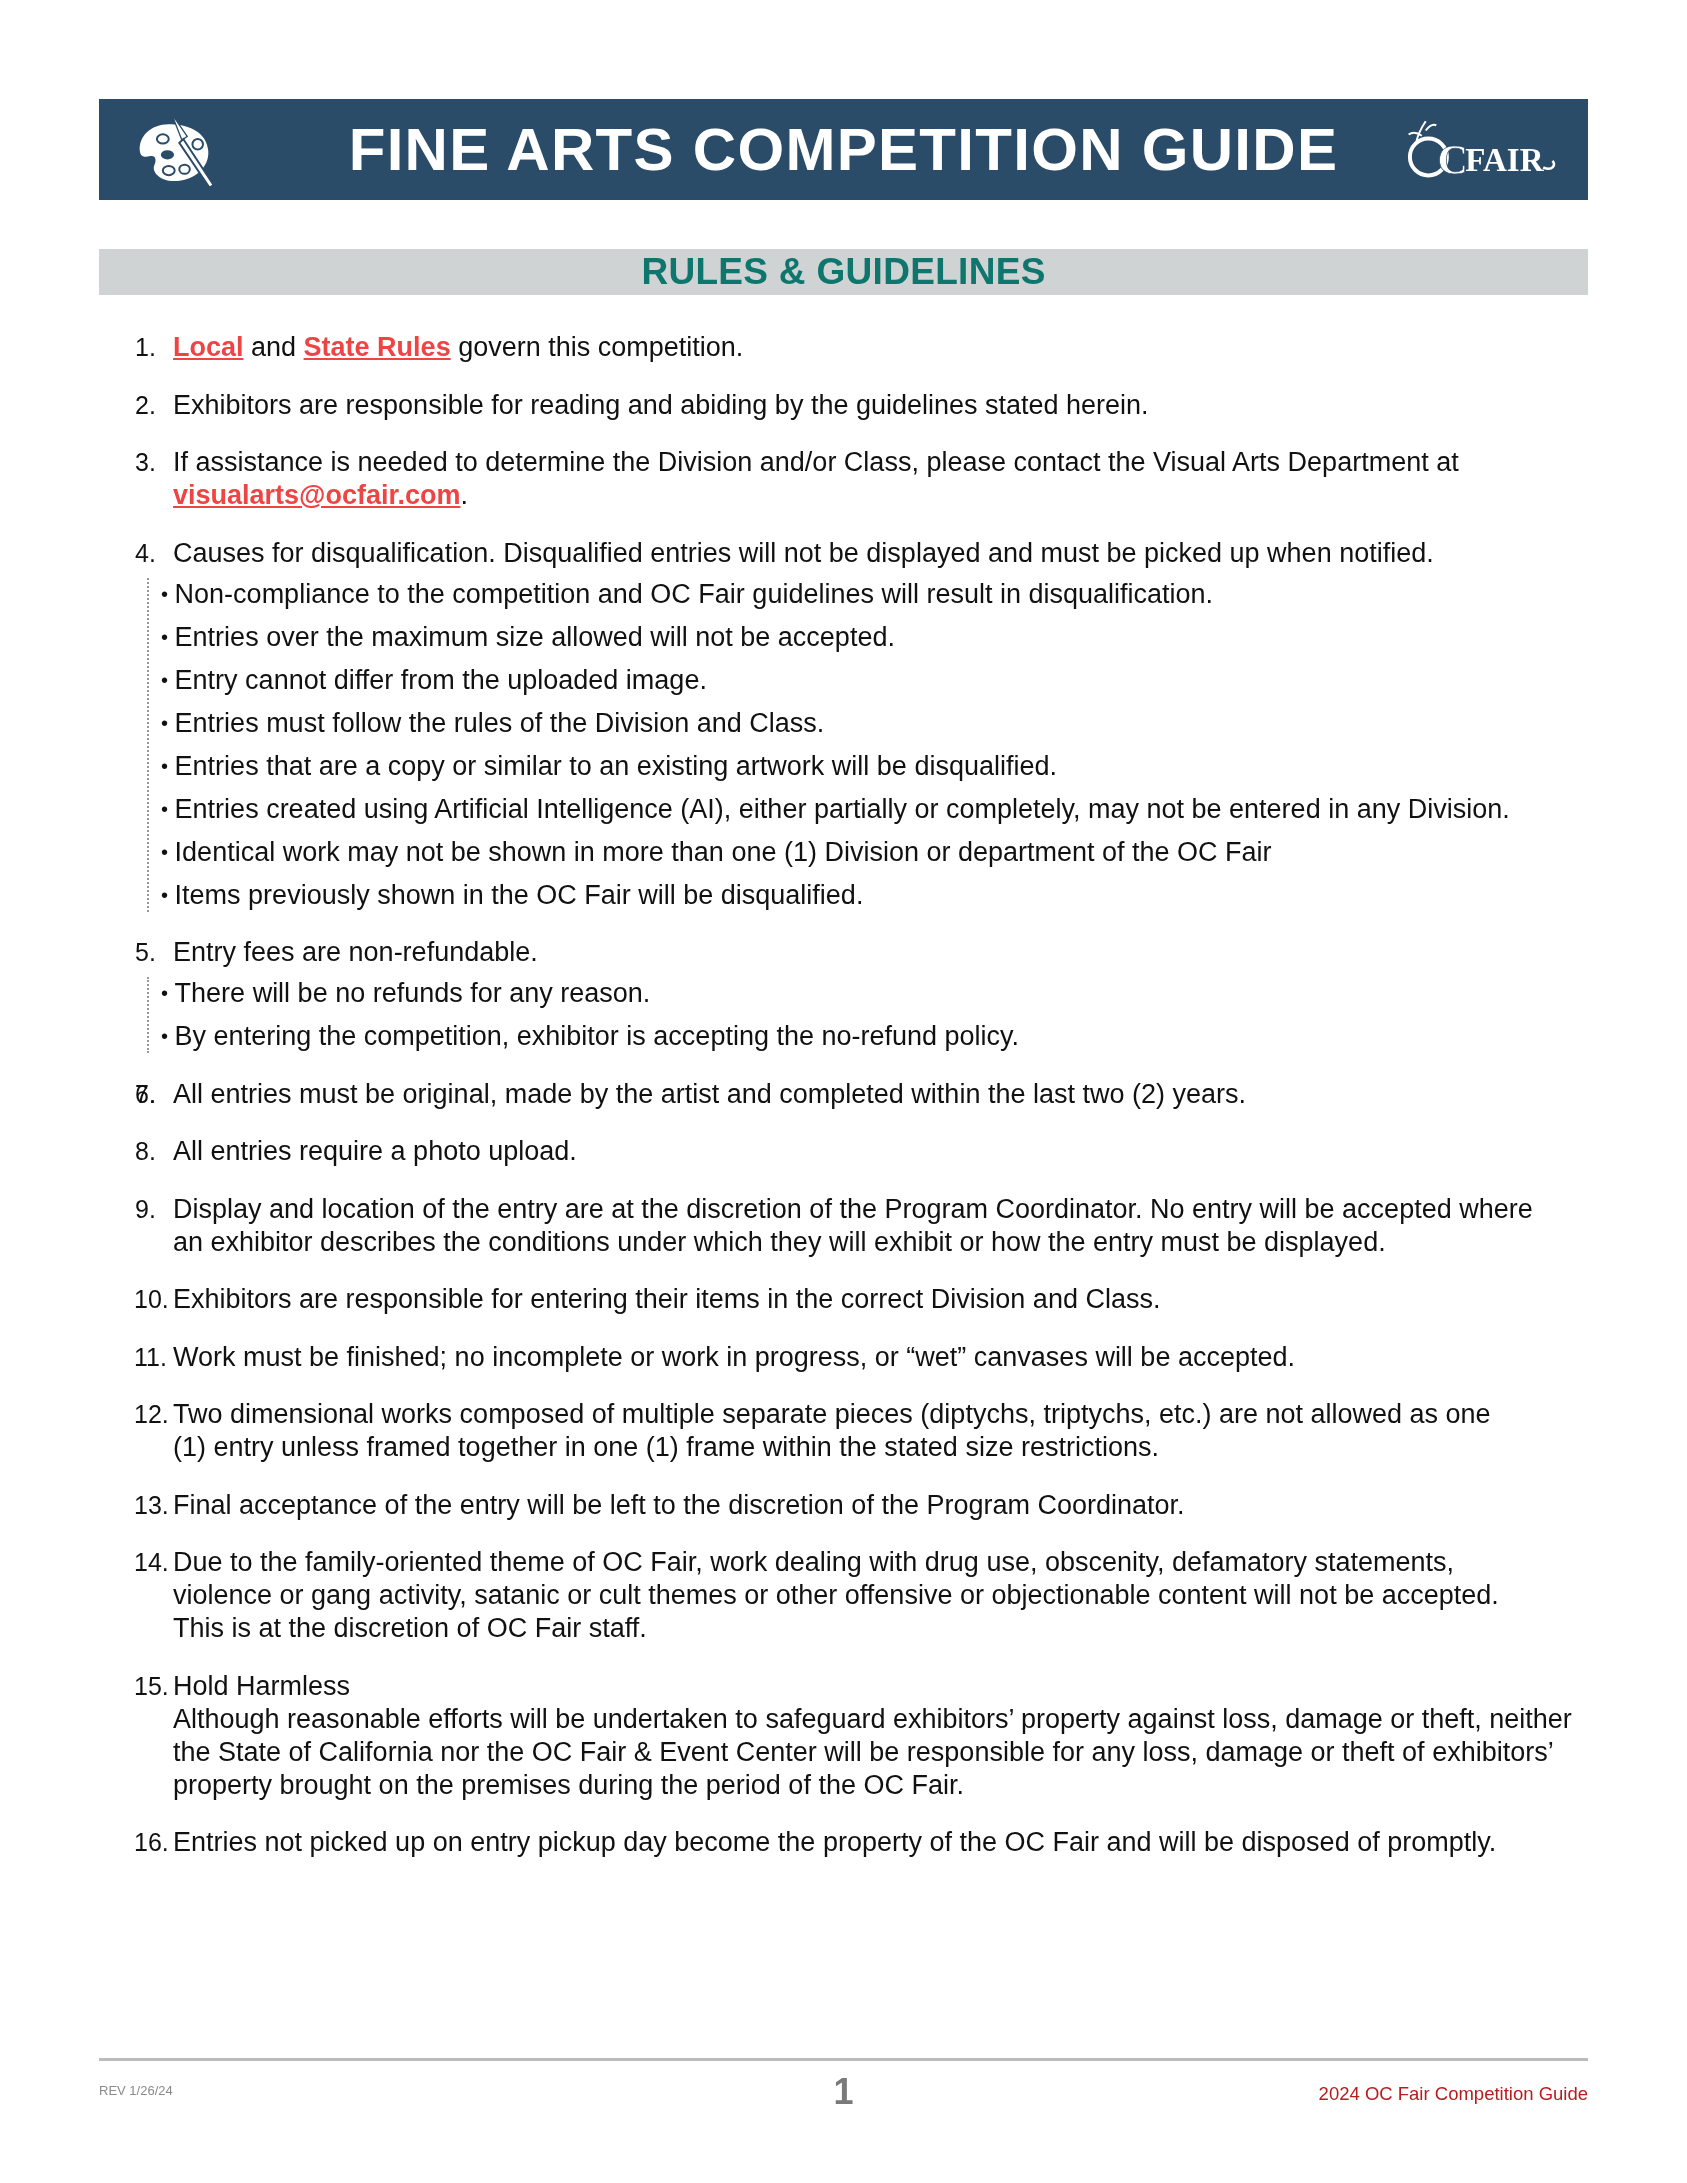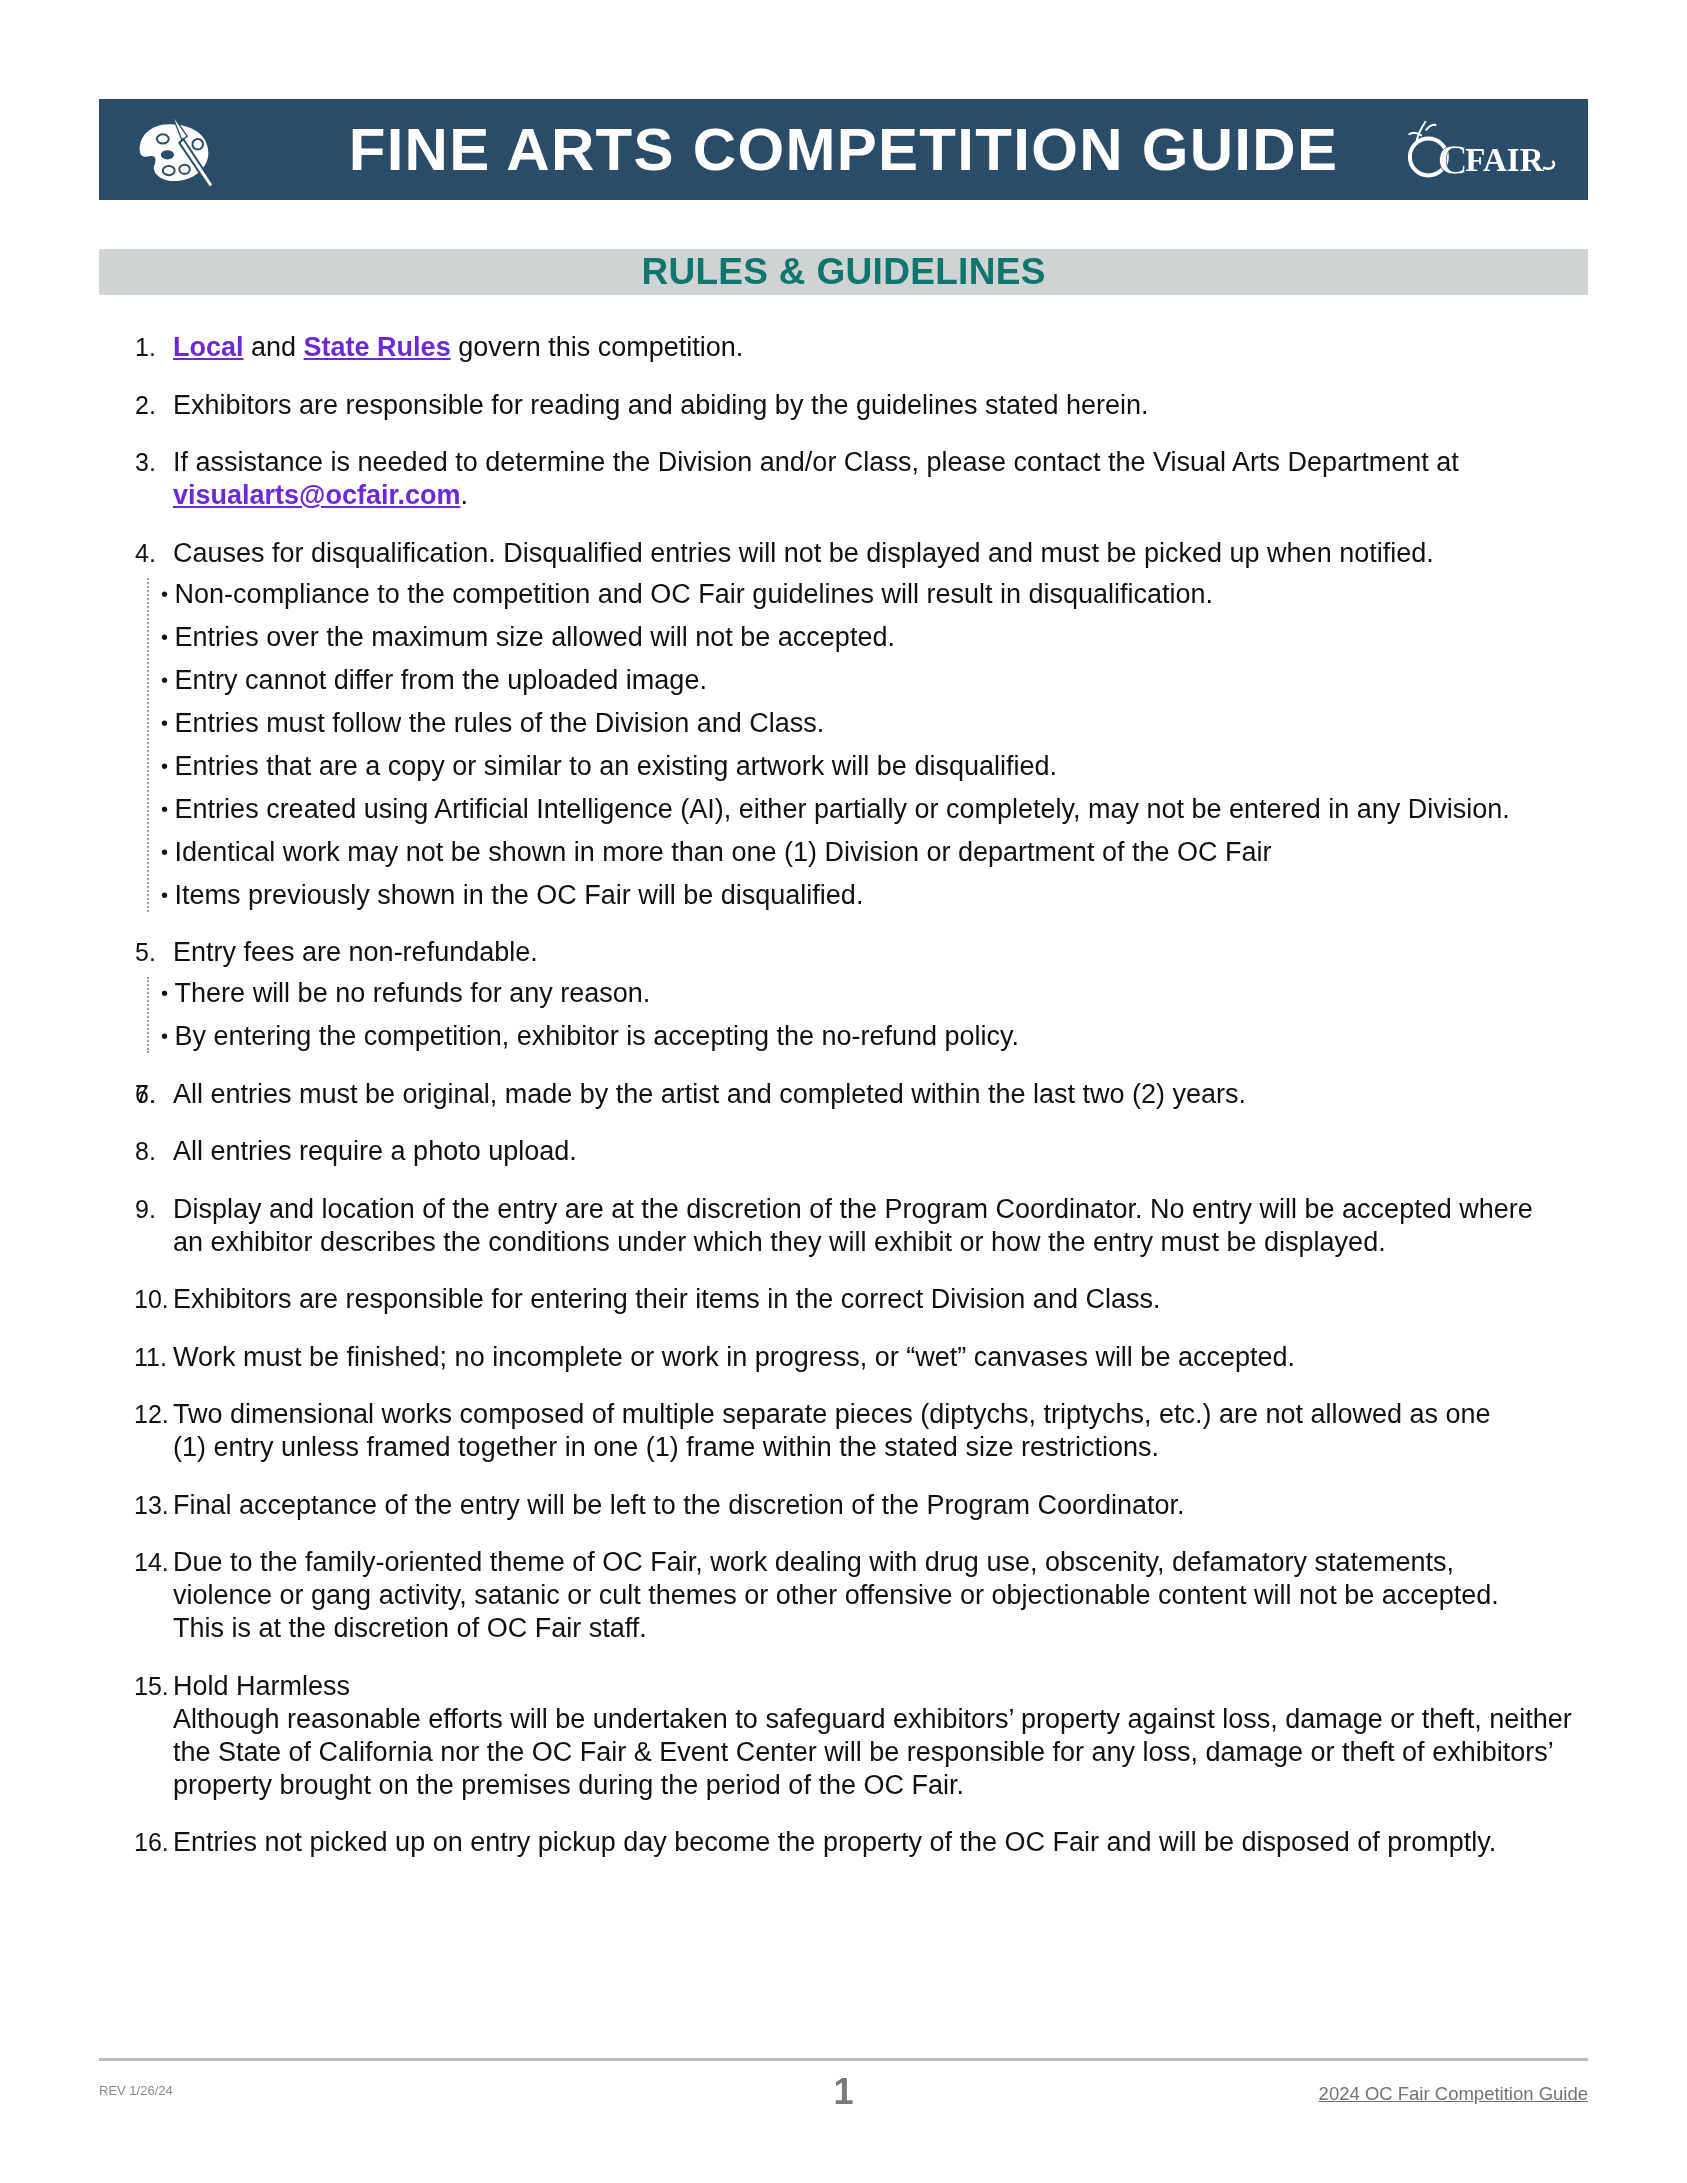--- a/index.html
+++ b/index.html
@@ -15,27 +15,27 @@
   .section-title { text-align:center; line-height:46px; font-size:37px; font-weight:bold; color:#0f766e; letter-spacing:0.3px; }
   .rules { position:absolute; left:99px; top:331px; width:1495px; font-size:27px; line-height:33px; }
   .rule { position:relative; padding-left:74px; margin-bottom:24.5px; }
   .rule .num { position:absolute; left:36px; top:0; font-size:25px; }
   .rule .num.wide { left:35px; }
   .sublist { position:relative; margin-left:48px; margin-top:8px; padding-left:10.6px;
              border-left:2px dotted #999; }
   .sub { position:relative; padding-left:15px; margin-bottom:10px; line-height:33px; }
   .sub .dot { position:absolute; left:1.3px; top:0; font-size:20px; }
   .sublist .sub:last-child { margin-bottom:0; }
-  a.link { color:#6d28d9; font-weight:bold; text-decoration:underline;text-align:right; }
+  a.link { color:#ef4444; font-weight:bold; text-decoration:underline;text-align:right; }
   b { font-weight:normal; }
   .footer-rule { position:absolute; left:99px; top:2058px; width:1489px; height:2.6px; background:#bcbcbc; }
   .footer-left { position:absolute; left:99px; top:2083px; font-size:13px; color:#8a8a8a; }
   .footer-center { position:absolute; left:0; width:1687px; top:2071px; text-align:center;
                    font-size:36px; font-weight:bold; color:#7a7a7a; }
-  .footer-right { position:absolute; right:99px; top:2083px; font-size:18.5px; color:#737373;text-decoration:underline; }
+  .footer-right { position:absolute; right:99px; top:2083px; font-size:18.5px; color:#b91c1c; }
 </style>
 </head>
 <body>
 
 <div class="header-band">
   <svg class="palette-icon" viewBox="0 0 130 120">
     <path d="M62 22 C30 18 8 38 10 62 C11 72 18 72 26 70 C34 68 36 76 32 84 C28 94 40 108 62 108 C92 108 116 88 114 62 C112 38 92 24 62 22 Z" fill="#fff"></path>
     <ellipse cx="45" cy="44" rx="9" ry="7" fill="none" stroke="#2b4c68" stroke-width="3"></ellipse>
     <ellipse cx="98" cy="52" rx="8" ry="8" fill="none" stroke="#2b4c68" stroke-width="3"></ellipse>
     <ellipse cx="52" cy="68" rx="10" ry="7" fill="#2b4c68"></ellipse>

